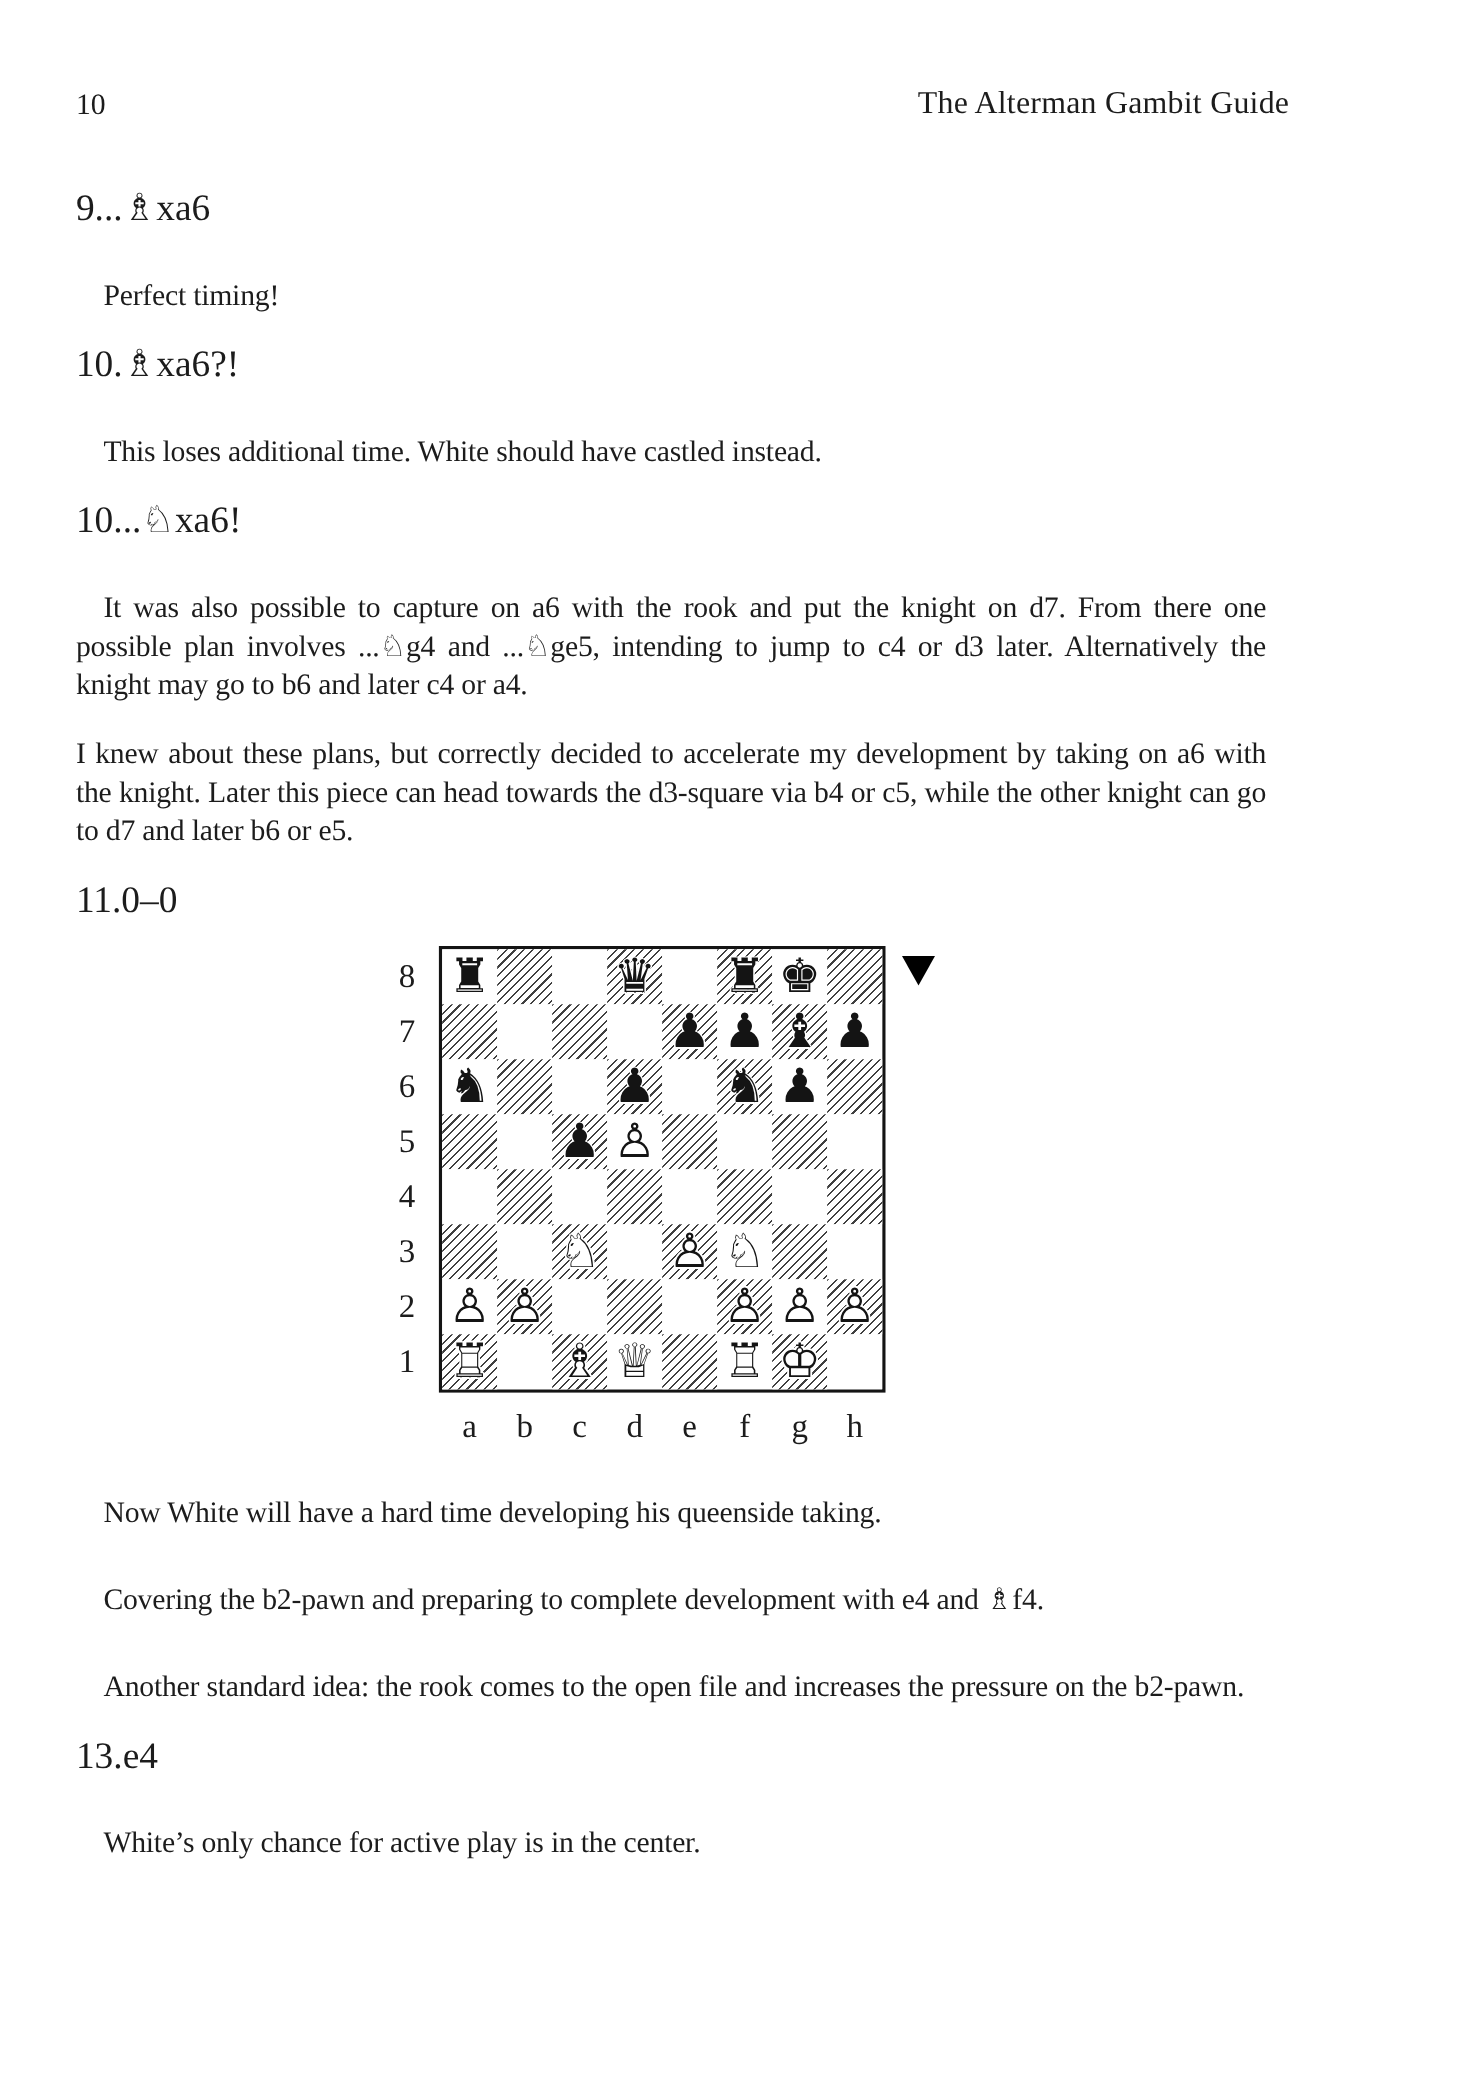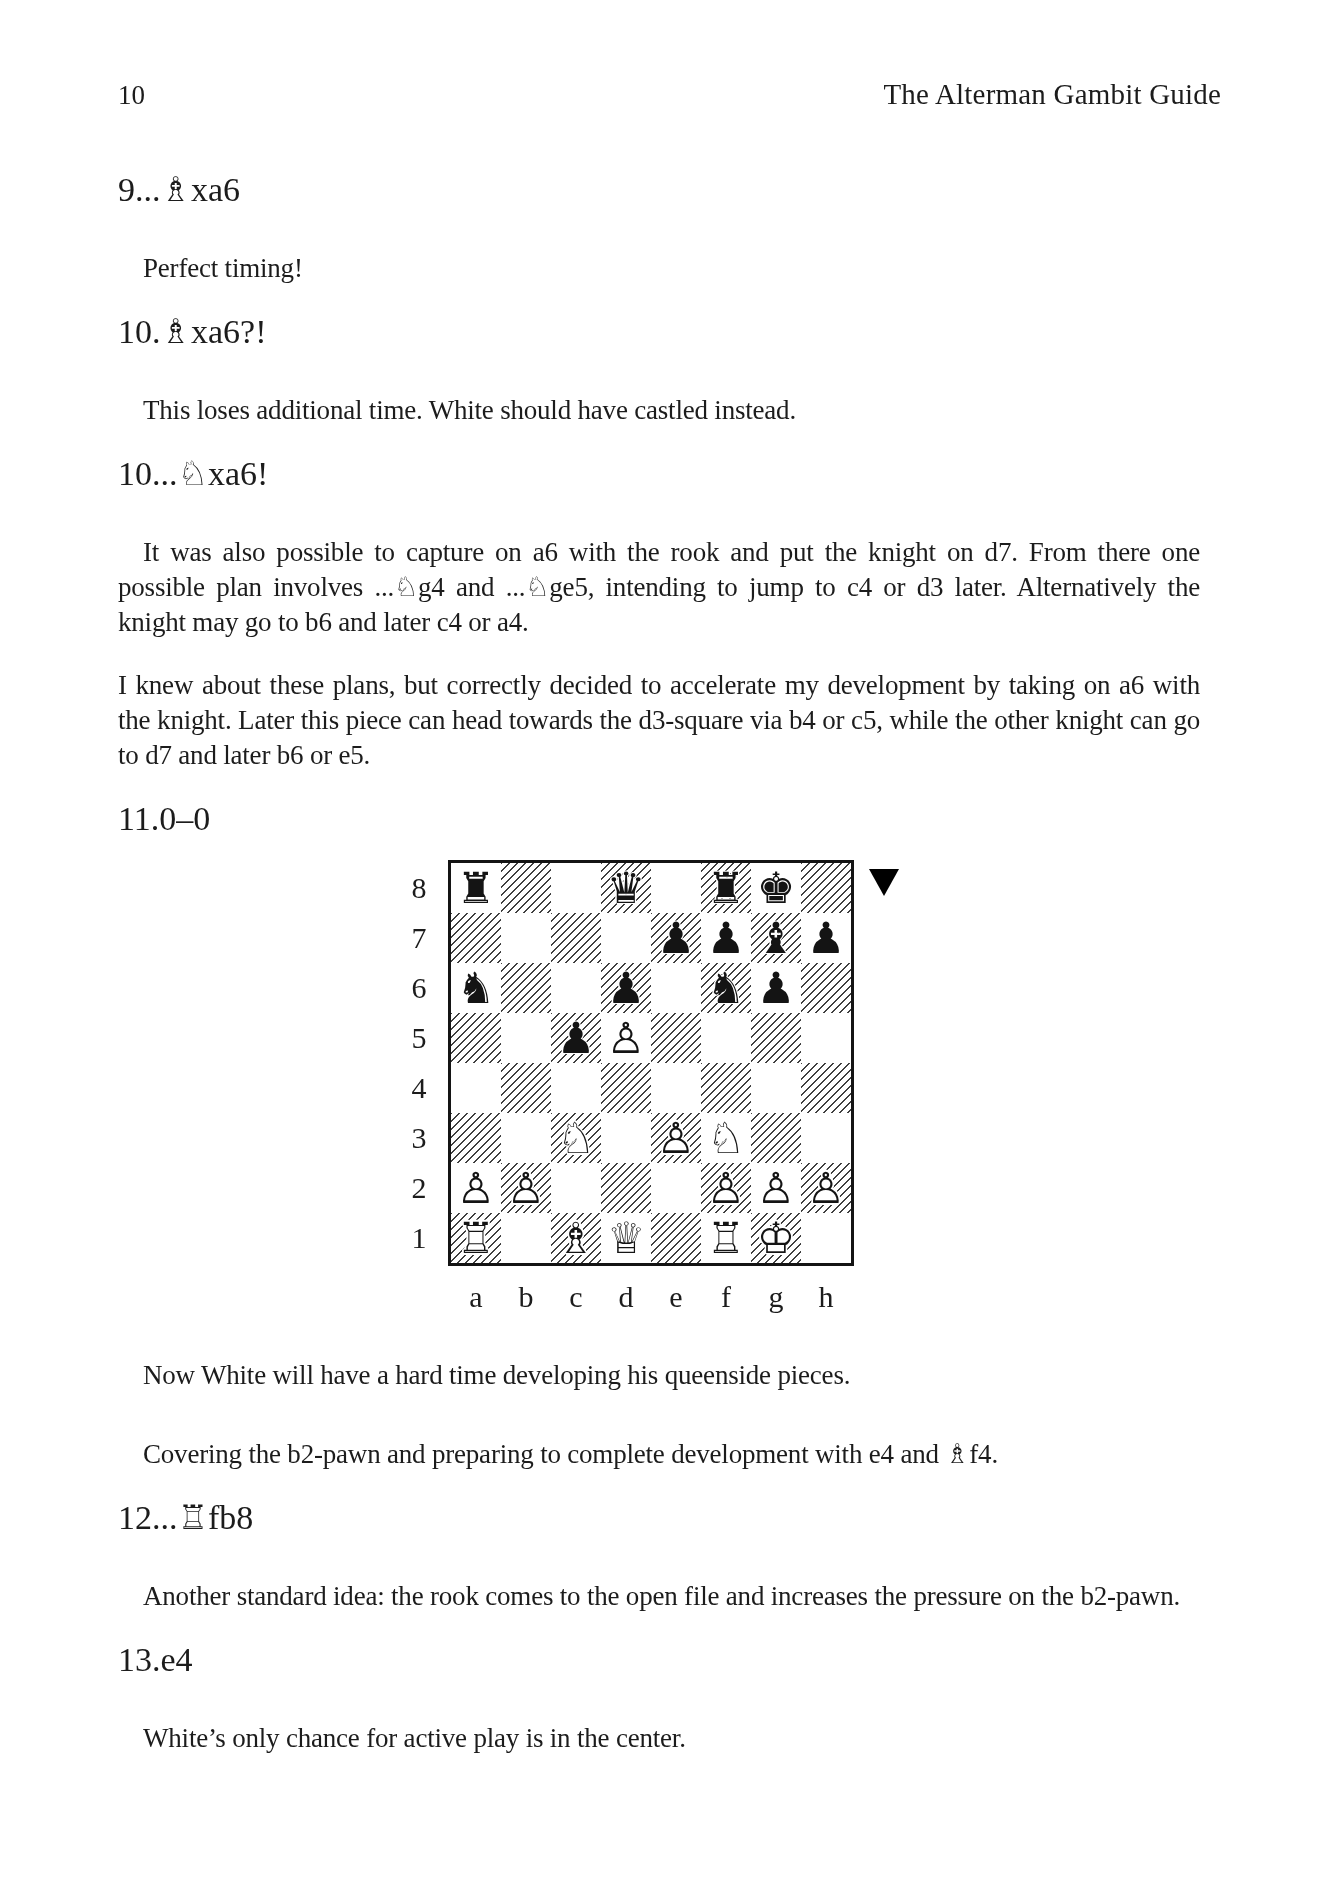--- a/index.html
+++ b/index.html
@@ -3,21 +3,21 @@
 <meta charset="utf-8">
 <style>
   html, body { margin: 0; padding: 0; background: #ffffff; }
   body {
     width: 1339px; height: 1890px;
     font-family: "Liberation Serif", "DejaVu Sans", serif;
     color: #1c1c1c;
     position: relative;
     overflow: hidden;
   }
-  .page { padding: 78px 118px 0 118px; width: 1103px; }
+  .page { padding: 78px 118px 0 69px; width: 1103px; }
 
   header { position: relative; height: 38px; margin-bottom: 56px; }
   .pagenum { position: absolute; left: 0; top: 2px; font-size: 27px; }
   .booktitle { display: block; text-align: right; font-size: 29px; letter-spacing: 0.2px; }
 
   .move-heading {
     font-size: 34px; font-weight: normal;
     margin: 28px 0 0 0; line-height: 35px;
   }
   .para {
@@ -299,20 +299,19 @@
             <div class="file-label">c</div>
             <div class="file-label">d</div>
             <div class="file-label">e</div>
             <div class="file-label">f</div>
             <div class="file-label">g</div>
             <div class="file-label">h</div>
           </div>
         </div>
         <div class="to-move"></div>
       </div>
-      <p class="para indent">Now White will have a hard time developing his queenside pieces.</p>
+      <p class="para indent">Now White will have a hard time developing his queenside taking.</p>
       <p class="para indent">Covering the b2-pawn and preparing to complete development with e4 and ♗f4.</p>
-      <h2 class="move-heading">12...♖fb8</h2>
       <p class="para indent">Another standard idea: the rook comes to the open file and increases the pressure on the b2-pawn.</p>
       <h2 class="move-heading">13.e4</h2>
       <p class="para indent">White’s only chance for active play is in the center.</p>
     </main>
 </div>
 
 </body></html>

